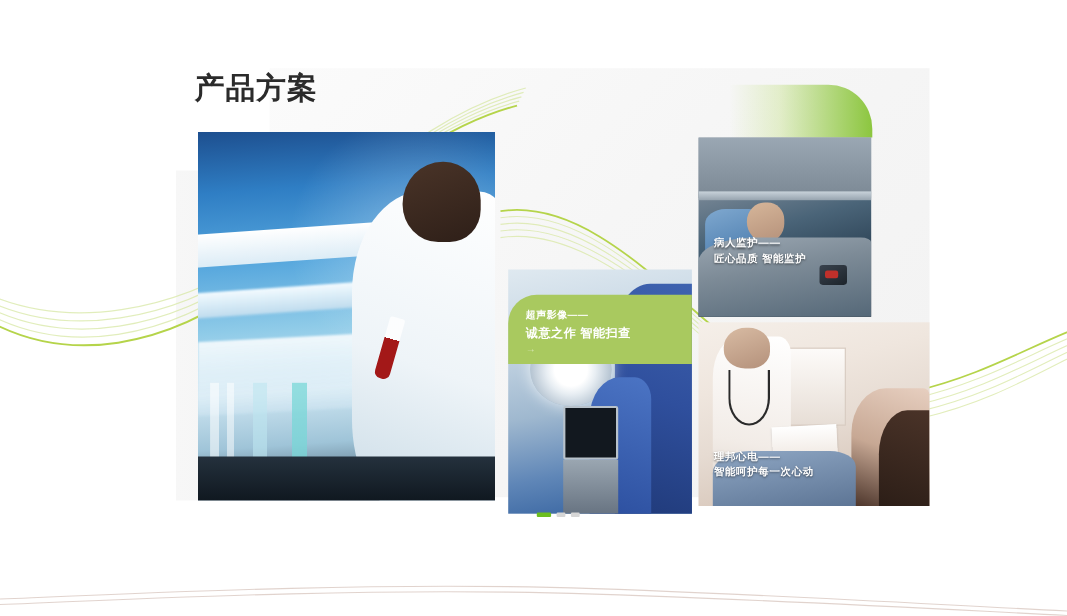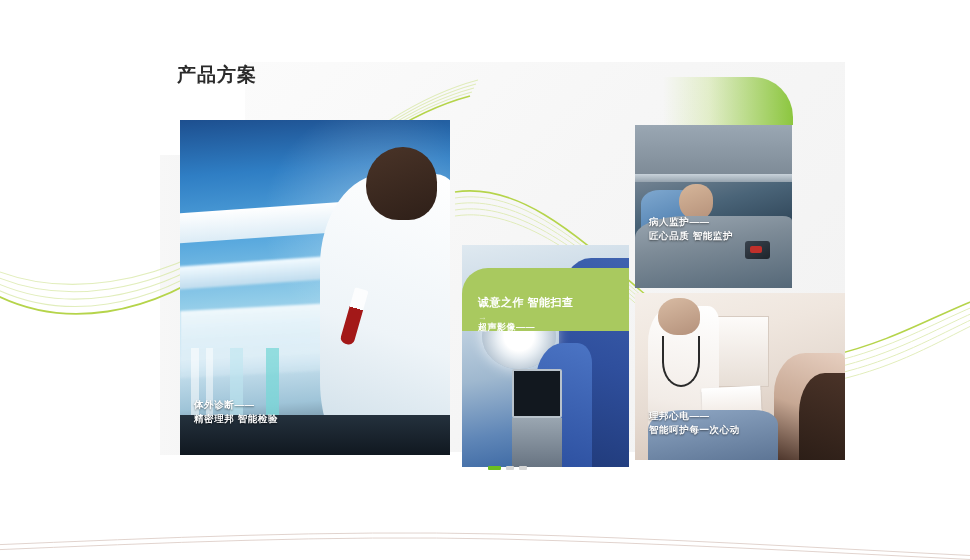--- a/index.html
+++ b/index.html
@@ -44,21 +44,21 @@
     left: 663px; top: 77px;
     width: 130px; height: 48px;
     background: linear-gradient(90deg, rgba(255,255,255,0) 0%, rgba(190,222,120,0.35) 35%, #8cc63f 100%);
     border-top-right-radius: 40px;
   }
 
   
   .page-title {
     position: absolute;
     left: 177px; top: 64px;
-    font-size: 19px;
+    font-size: 27px;
     font-weight: bold;
     letter-spacing: 1px;
     color: #2b2b2b;
     line-height: 1.2;
   }
 
   
   .photo {
     position: absolute;
     overflow: hidden;
@@ -171,21 +171,20 @@
     position: absolute;
     left: 462px; top: 268px;
     width: 167px; height: 63px;
     background: #a9c95f;
     border-top-left-radius: 26px;
   }
   #green-card .gc-line1 {
     position: absolute; left: 16px; top: 12px;
     color: #ffffff; font-size: 9px; font-weight: bold; letter-spacing: .5px;
     white-space: nowrap;
-    margin-top: 41px;
   }
   #green-card .gc-line2 {
     position: absolute; left: 16px; top: 27px;
     color: #ffffff; font-size: 11px; font-weight: bold; letter-spacing: .5px;
     white-space: nowrap;
   }
   #green-card .gc-arrow {
     position: absolute; left: 16px; top: 45px;
     color: rgba(255,255,255,.55); font-size: 9px; line-height: 1;
   }
@@ -333,24 +332,20 @@
 
   <div class="photo" id="card-ivd">
     <div class="lab-shelf"></div>
     <div class="lab-shelf2"></div>
     <div class="lab-bench"></div>
     <div class="coat"></div>
     <div class="head"></div>
     <div class="vial"></div>
     <div class="tubes"></div>
     <div class="desk"></div>
-    <div class="caption">
-      <div>体外诊断——</div>
-      <div>精密理邦 智能检验</div>
-    </div>
   </div>
 
   <div class="photo" id="card-us">
     <div class="scrubs"></div>
     <div class="oplight"></div>
     <div class="scrubs2"></div>
     <div class="monitor"></div>
     <div class="cart"></div>
   </div>
 

